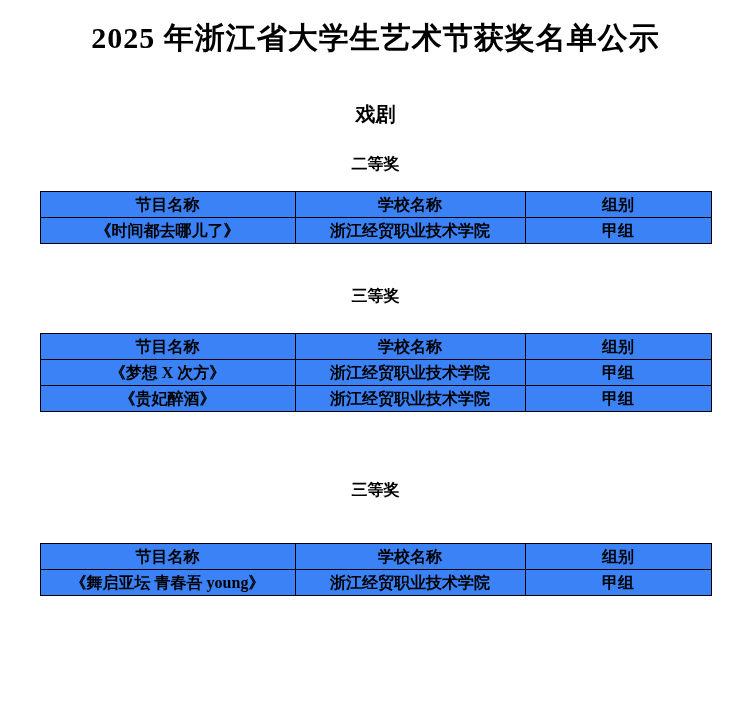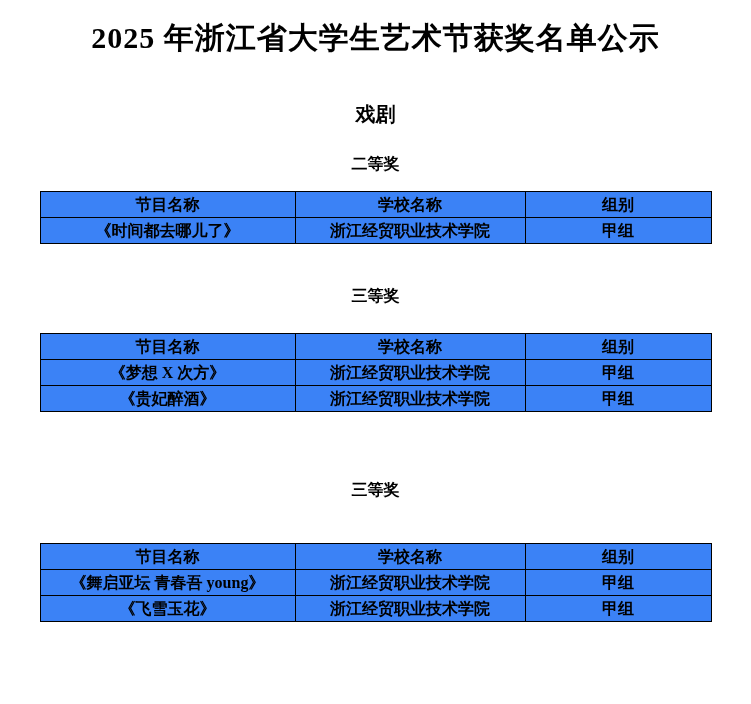--- a/index.html
+++ b/index.html
@@ -153,21 +153,16 @@
         <th class="col-school">学校名称</th>
         <th class="col-group">组别</th>
       </tr>
     </thead>
     <tbody>
       <tr>
         <td>《舞启亚坛 青春吾 young》</td>
         <td>浙江经贸职业技术学院</td>
         <td>甲组</td>
       </tr>
-      <tr>
-        <td>《飞雪玉花》</td>
-        <td>浙江经贸职业技术学院</td>
-        <td>甲组</td>
-      </tr>
     </tbody>
   </table>
 
 </div>
 
 </body></html>

